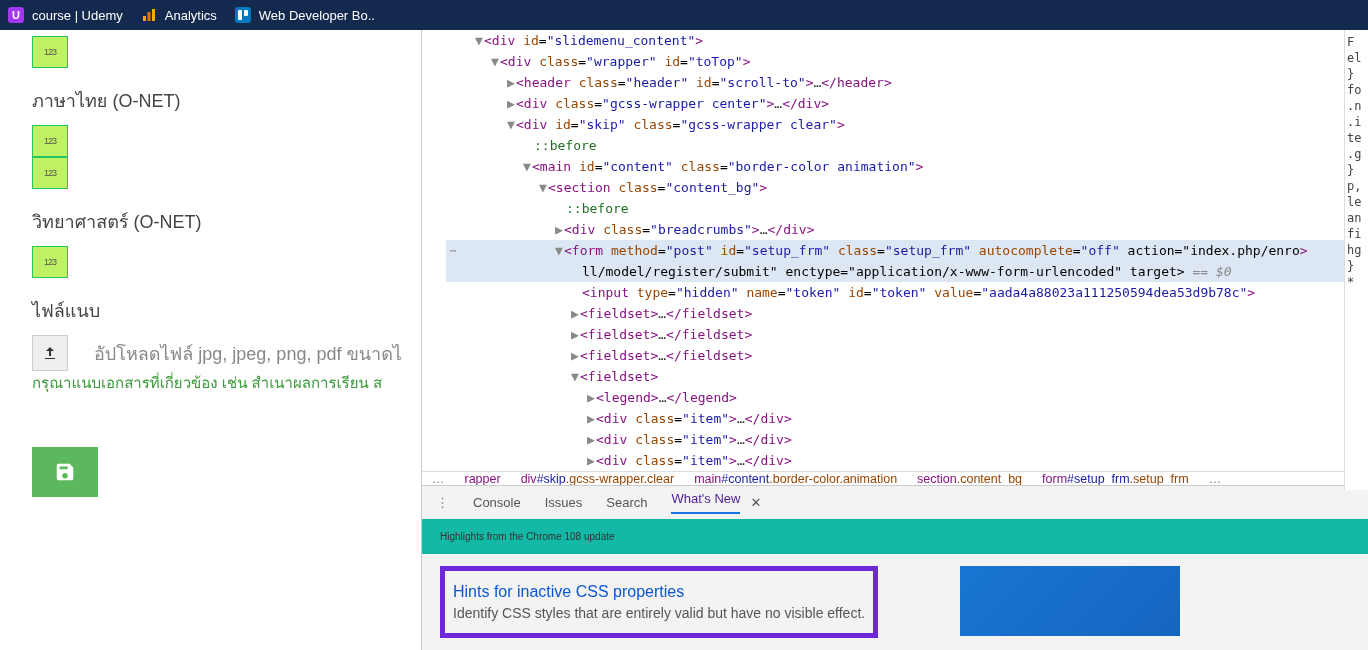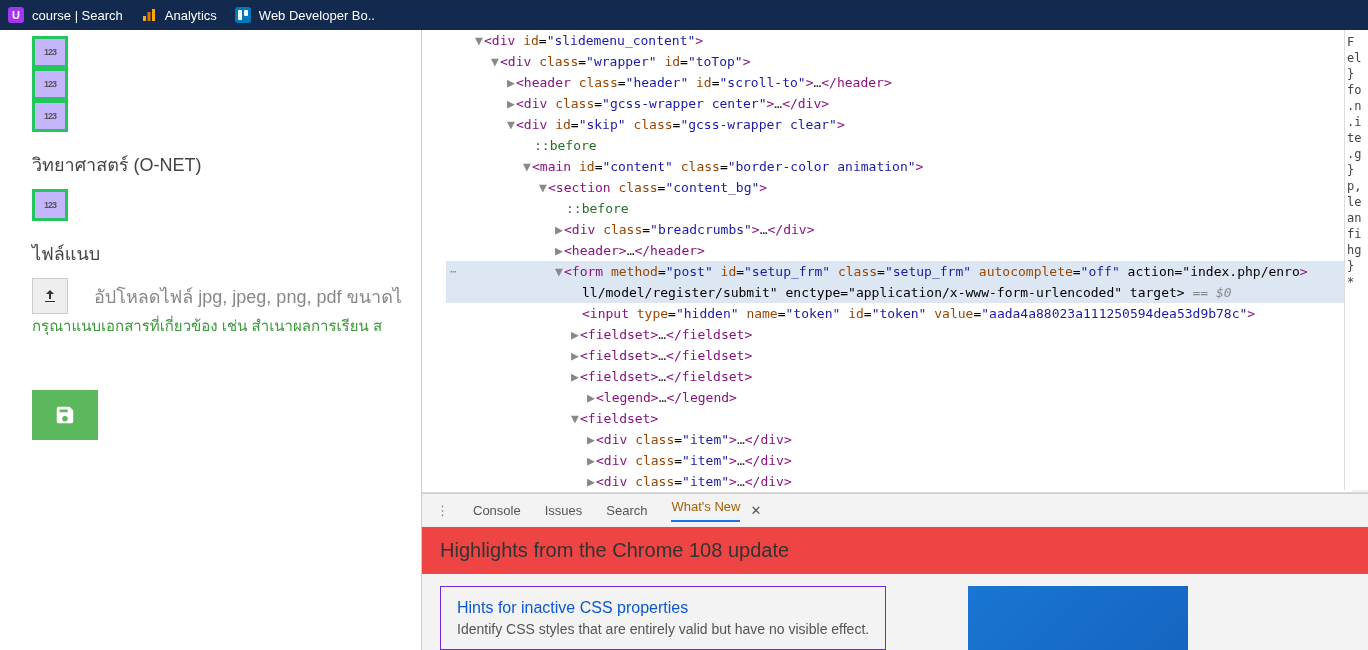--- a/index.html
+++ b/index.html
@@ -14,21 +14,21 @@
 .trello-ico{background:#0079bf;color:#fff}
 
 
 .cols{display:flex;height:620px}
 .leftpane{width:421px;background:#fff;padding:0 0 0 32px;overflow:hidden;position:relative}
 .rightpane{flex:1;display:flex;flex-direction:column;border-left:1px solid #ccc}
 
 
 .field-label{font-family:Tahoma,sans-serif;color:#444;font-size:18px;margin:18px 0 10px}
 .inputish{display:flex;align-items:center}
-.numbox{width:36px;height:32px;background:#c4b5fd;border:3px solid #22c55e;display:flex;align-items:center;justify-content:center;font-size:9px;font-weight:bold;color:#555;letter-spacing:-1px}
+.numbox{width:36px;height:32px;background:#bef264;border:1px solid #22c55e;display:flex;align-items:center;justify-content:center;font-size:9px;font-weight:normal;color:#555;letter-spacing:-1px}
 .upload{width:36px;height:36px;background:#eee;border:1px solid #ccc;display:flex;align-items:center;justify-content:center;color:#333}
 .upload-text{font-family:Tahoma,sans-serif;font-size:18px;color:#888;margin-left:26px;white-space:nowrap;overflow:hidden}
 .hint{color:#3c9a3c;font-family:Liberation Sans, sans-serif;font-size:15px;margin-top:0;white-space:nowrap;overflow:hidden}
 .regbtn{background:#5cb85c;color:#fff;border:none;padding:14px 22px;font-size:22px;font-family:Tahoma,sans-serif;display:inline-flex;align-items:center;gap:10px;margin-top:52px;cursor:pointer}
 .regbtn svg{width:22px;height:22px;fill:#fff}
 
 
 .elements{flex:1;overflow:auto;position:relative;font-family:Consolas,Menlo,monospace;font-size:13px;line-height:21px;background:#fff;padding:0 6px 0 24px}
 .node{white-space:nowrap}
 .tw{color:#888;display:inline-block;width:10px;text-align:center;margin-left:-12px;cursor:pointer}
@@ -49,43 +49,43 @@
 .crumbs .ell{color:#888}
 .crumbs .seg .t1{color:#881280}
 .crumbs .seg .t2{color:#1a1aa6}
 .crumbs .seg .t3{color:#994500}
 
 
 .drawer{border-top:1px solid #ccc;background:#f3f3f3}
 .tabs{height:32px;display:flex;align-items:center;gap:24px;padding:0 14px;font-size:13px;color:#555}
 .tabs .more{color:#888;cursor:pointer}
 .tabs .tab{cursor:pointer}
-.tabs .tab.active{color:#a16207;border-bottom:2px solid #1a73e8;padding-bottom:6px}
+.tabs .tab.active{color:#4c1d95;border-bottom:2px solid #1a73e8;padding-bottom:6px}
 .tabs .close{color:#555;margin-left:-14px;cursor:pointer}
-.hlupdate{padding:12px 18px;font-size:20px;color:#333;background:#ef4444;border-top:1px solid #eee}
-.card{margin:12px 18px;border:1px solid #6d28d9;padding:12px 16px;display:inline-block;max-width:580px;vertical-align:top}
+.hlupdate{padding:12px 18px;font-size:10px;color:#333;background:#14b8a6;border-top:1px solid #eee}
+.card{margin:12px 18px;border:5px solid #6d28d9;padding:12px 8px;display:inline-block;max-width:580px;vertical-align:top}
 .card h4{color:#0b57d0;font-size:16px;font-weight:400;margin-bottom:4px}
 .card p{color:#555;font-size:14px}
 .promo{display:inline-block;width:220px;height:70px;background:linear-gradient(135deg,#1976d2,#1565c0);margin:12px 0 0 60px;vertical-align:top}
 
 
 .styles-strip{position:absolute;right:0;top:30px;width:24px;height:460px;background:#fff;border-left:1px solid #ddd;font-family:Consolas,monospace;font-size:12px;color:#444;overflow:hidden;padding:4px 2px;line-height:16px}
 
 
 .sb{position:absolute;right:0;top:0;width:16px;height:100%;background:#f1f1f1}
 .sb .thumb{position:absolute;left:2px;width:12px;background:#c1c1c1;border-radius:2px}
 .elements-wrap{position:relative;flex:1;display:flex}
 </style>
 </head>
 <body>
 
 <div class="bookmarks">
   <div class="bm">
     <span class="ico udemy-ico">U</span>
-    <span>course | Search</span>
+    <span>course | Udemy</span>
   </div>
   <div class="bm">
     <span class="ico ga-ico">
         <svg width="14" height="14" viewBox="0 0 14 14">
           <rect x="1" y="8" width="3" height="5" fill="#f9ab00"></rect>
           <rect x="5.5" y="4" width="3" height="9" fill="#e37400"></rect>
           <rect x="10" y="1" width="3" height="12" fill="#f9ab00"></rect>
         </svg>
       </span>
     <span>Analytics</span>
@@ -101,20 +101,21 @@
   </div>
 </div>
 
 <div class="cols">
 
   <div class="leftpane">
     <div class="inputish" style="margin-top:6px">
         <div class="numbox">123</div>
       </div>
 
+    <div class="field-label">ภาษาไทย (O-NET)</div>
     <div class="inputish">
         <div class="numbox">123</div>
       </div>
 
     <div class="inputish">
         <div class="numbox">123</div>
       </div>
 
     <div class="field-label">วิทยาศาสตร์ (O-NET)</div>
     <div class="inputish">
@@ -145,29 +146,28 @@
           <div class="node i0"><span class="tw">▼</span><span class="ang">&lt;</span><span class="tag">div</span> <span class="attr"> id</span>=<span class="val">"slidemenu_content"</span><span class="ang">&gt;</span></div>
           <div class="node i1"><span class="tw">▼</span><span class="ang">&lt;</span><span class="tag">div</span> <span class="attr"> class</span>=<span class="val">"wrapper"</span> <span class="attr"> id</span>=<span class="val">"toTop"</span><span class="ang">&gt;</span></div>
           <div class="node i2"><span class="tw">▶</span><span class="ang">&lt;</span><span class="tag">header</span> <span class="attr"> class</span>=<span class="val">"header"</span> <span class="attr"> id</span>=<span class="val">"scroll-to"</span><span class="ang">&gt;</span><span class="txt">…</span><span class="ang">&lt;</span><span class="ang">/</span><span class="tag">header</span><span class="ang">&gt;</span></div>
           <div class="node i2"><span class="tw">▶</span><span class="ang">&lt;</span><span class="tag">div</span> <span class="attr"> class</span>=<span class="val">"gcss-wrapper center"</span><span class="ang">&gt;</span><span class="txt">…</span><span class="ang">&lt;</span><span class="ang">/</span><span class="tag">div</span><span class="ang">&gt;</span></div>
           <div class="node i2"><span class="tw">▼</span><span class="ang">&lt;</span><span class="tag">div</span> <span class="attr"> id</span>=<span class="val">"skip"</span> <span class="attr"> class</span>=<span class="val">"gcss-wrapper clear"</span><span class="ang">&gt;</span></div>
           <div class="node i3"><span class="pseudo">::before</span></div>
           <div class="node i3"><span class="tw">▼</span><span class="ang">&lt;</span><span class="tag">main</span> <span class="attr"> id</span>=<span class="val">"content"</span> <span class="attr"> class</span>=<span class="val">"border-color animation"</span><span class="ang">&gt;</span></div>
           <div class="node i4"><span class="tw">▼</span><span class="ang">&lt;</span><span class="tag">section</span> <span class="attr"> class</span>=<span class="val">"content_bg"</span><span class="ang">&gt;</span></div>
           <div class="node i5"><span class="pseudo">::before</span></div>
           <div class="node i5"><span class="tw">▶</span><span class="ang">&lt;</span><span class="tag">div</span> <span class="attr"> class</span>=<span class="val">"breadcrumbs"</span><span class="ang">&gt;</span><span class="txt">…</span><span class="ang">&lt;</span><span class="ang">/</span><span class="tag">div</span><span class="ang">&gt;</span></div>
-          <div class="node i5"><span class="tw">▶</span><span class="ang">&lt;</span><span class="tag">header</span><span class="ang">&gt;</span><span class="txt">…</span><span class="ang">&lt;</span><span class="ang">/</span><span class="tag">header</span><span class="ang">&gt;</span></div>
           <div class="node i5 hl" style="position: relative;"><span class="tw">▼</span><span class="ang">&lt;</span><span class="tag">form</span> <span class="attr"> method</span>=<span class="val">"post"</span> <span class="attr"> id</span>=<span class="val">"setup_frm"</span> <span class="attr"> class</span>=<span class="val">"setup_frm"</span> <span class="attr"> autocomplete</span>=<span class="val">"off"</span> action="index.php/enro<span class="ang">&gt;</span><span class="dots">⋯</span></div>
           <div class="node i5 hl" style="padding-left: 136px;">ll/model/register/submit" enctype="application/x-www-form-urlencoded" target&gt;<span class="comment"> == $0</span></div>
           <div class="node i6"><span class="ang">&lt;</span><span class="tag">input</span> <span class="attr"> type</span>=<span class="val">"hidden"</span> <span class="attr"> name</span>=<span class="val">"token"</span> <span class="attr"> id</span>=<span class="val">"token"</span> <span class="attr"> value</span>=<span class="val">"aada4a88023a111250594dea53d9b78c"</span><span class="ang">&gt;</span></div>
           <div class="node i6"><span class="tw">▶</span><span class="ang">&lt;</span><span class="tag">fieldset</span><span class="ang">&gt;</span><span class="txt">…</span><span class="ang">&lt;</span><span class="ang">/</span><span class="tag">fieldset</span><span class="ang">&gt;</span></div>
           <div class="node i6"><span class="tw">▶</span><span class="ang">&lt;</span><span class="tag">fieldset</span><span class="ang">&gt;</span><span class="txt">…</span><span class="ang">&lt;</span><span class="ang">/</span><span class="tag">fieldset</span><span class="ang">&gt;</span></div>
           <div class="node i6"><span class="tw">▶</span><span class="ang">&lt;</span><span class="tag">fieldset</span><span class="ang">&gt;</span><span class="txt">…</span><span class="ang">&lt;</span><span class="ang">/</span><span class="tag">fieldset</span><span class="ang">&gt;</span></div>
+          <div class="node i6"><span class="tw">▼</span><span class="ang">&lt;</span><span class="tag">fieldset</span><span class="ang">&gt;</span></div>
           <div class="node i7"><span class="tw">▶</span><span class="ang">&lt;</span><span class="tag">legend</span><span class="ang">&gt;</span><span class="txt">…</span><span class="ang">&lt;</span><span class="ang">/</span><span class="tag">legend</span><span class="ang">&gt;</span></div>
-          <div class="node i6"><span class="tw">▼</span><span class="ang">&lt;</span><span class="tag">fieldset</span><span class="ang">&gt;</span></div>
           <div class="node i7"><span class="tw">▶</span><span class="ang">&lt;</span><span class="tag">div</span> <span class="attr"> class</span>=<span class="val">"item"</span><span class="ang">&gt;</span><span class="txt">…</span><span class="ang">&lt;</span><span class="ang">/</span><span class="tag">div</span><span class="ang">&gt;</span></div>
           <div class="node i7"><span class="tw">▶</span><span class="ang">&lt;</span><span class="tag">div</span> <span class="attr"> class</span>=<span class="val">"item"</span><span class="ang">&gt;</span><span class="txt">…</span><span class="ang">&lt;</span><span class="ang">/</span><span class="tag">div</span><span class="ang">&gt;</span></div>
           <div class="node i7"><span class="tw">▶</span><span class="ang">&lt;</span><span class="tag">div</span> <span class="attr"> class</span>=<span class="val">"item"</span><span class="ang">&gt;</span><span class="txt">…</span><span class="ang">&lt;</span><span class="ang">/</span><span class="tag">div</span><span class="ang">&gt;</span></div>
         </div>
     <div class="sb">
           <div class="thumb" style="top:40px;height:110px"></div>
         </div>
     </div>
 
     <div class="crumbs" id="crumbs">

